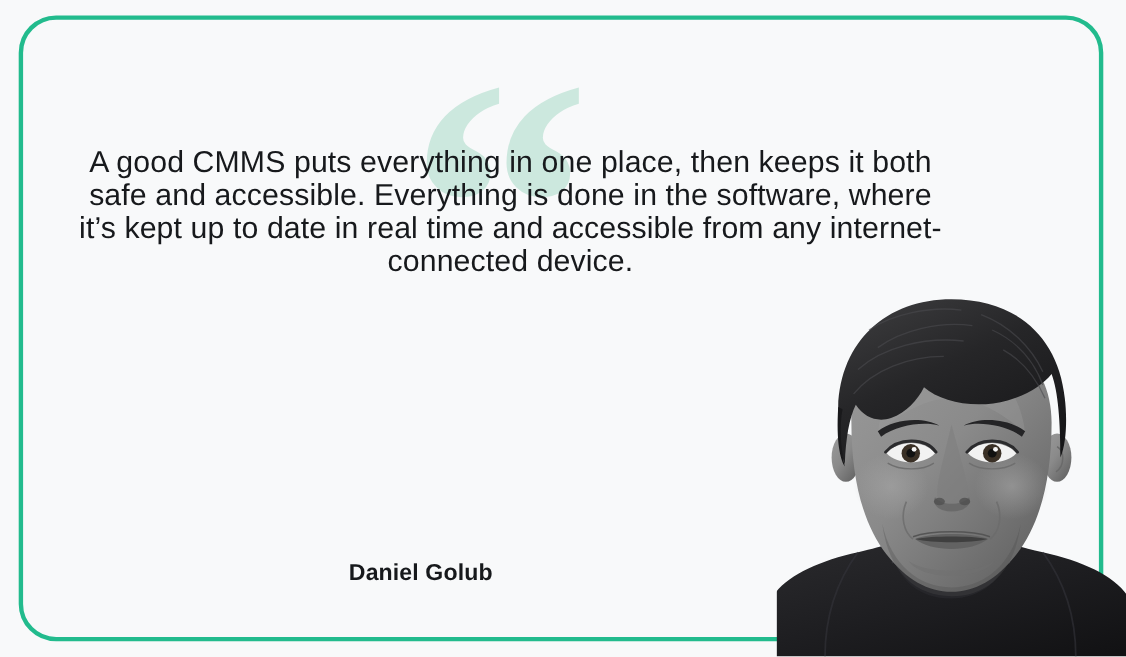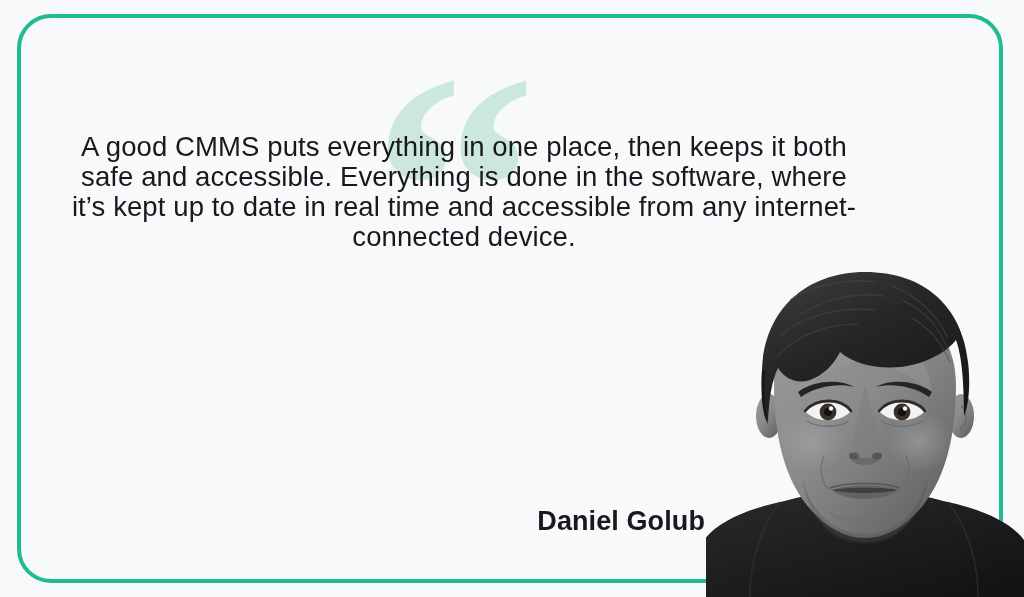--- a/index.html
+++ b/index.html
@@ -59,25 +59,26 @@
   }
   
   #attribution {
     position: absolute;
     left: 60px;
     top: 508px;
     width: 645px;
     text-align: right;
   }
   #author-name {
-    font-size: 27px;
+    font-size: 21px;
     font-weight: 700;
     color: #17191c;
     line-height: 26px;
     letter-spacing: 0.1px;
+    text-align: center;
   }
   #author-role {
     font-size: 19px;
     font-weight: 400;
     color: #17191c;
     line-height: 28px;
     letter-spacing: 0px;
   }
   
   #portrait {

